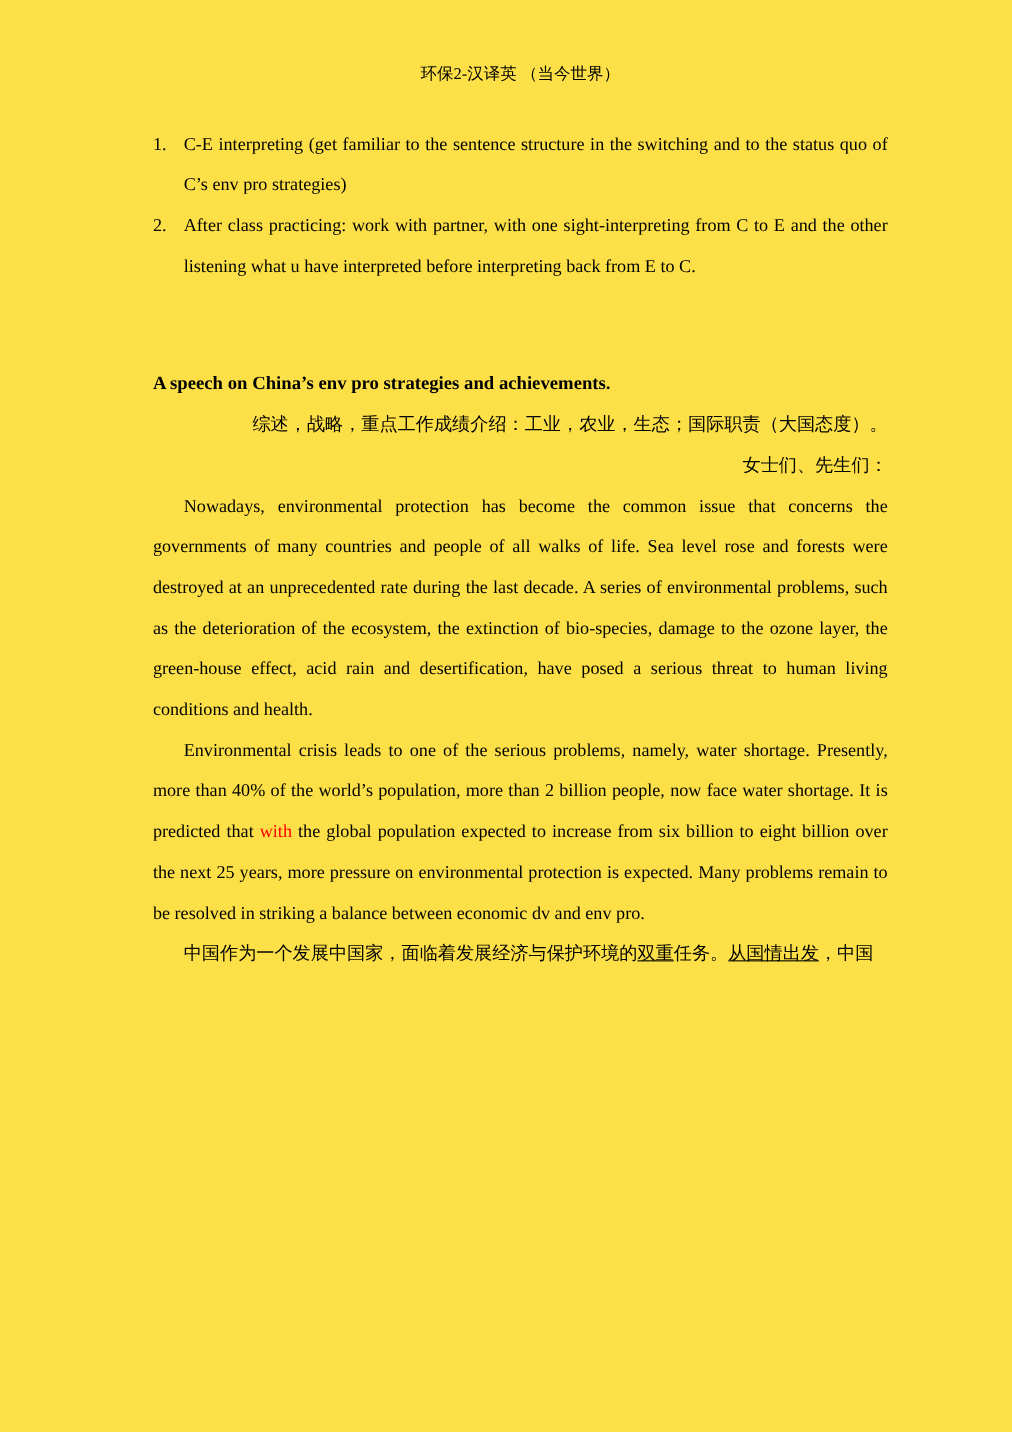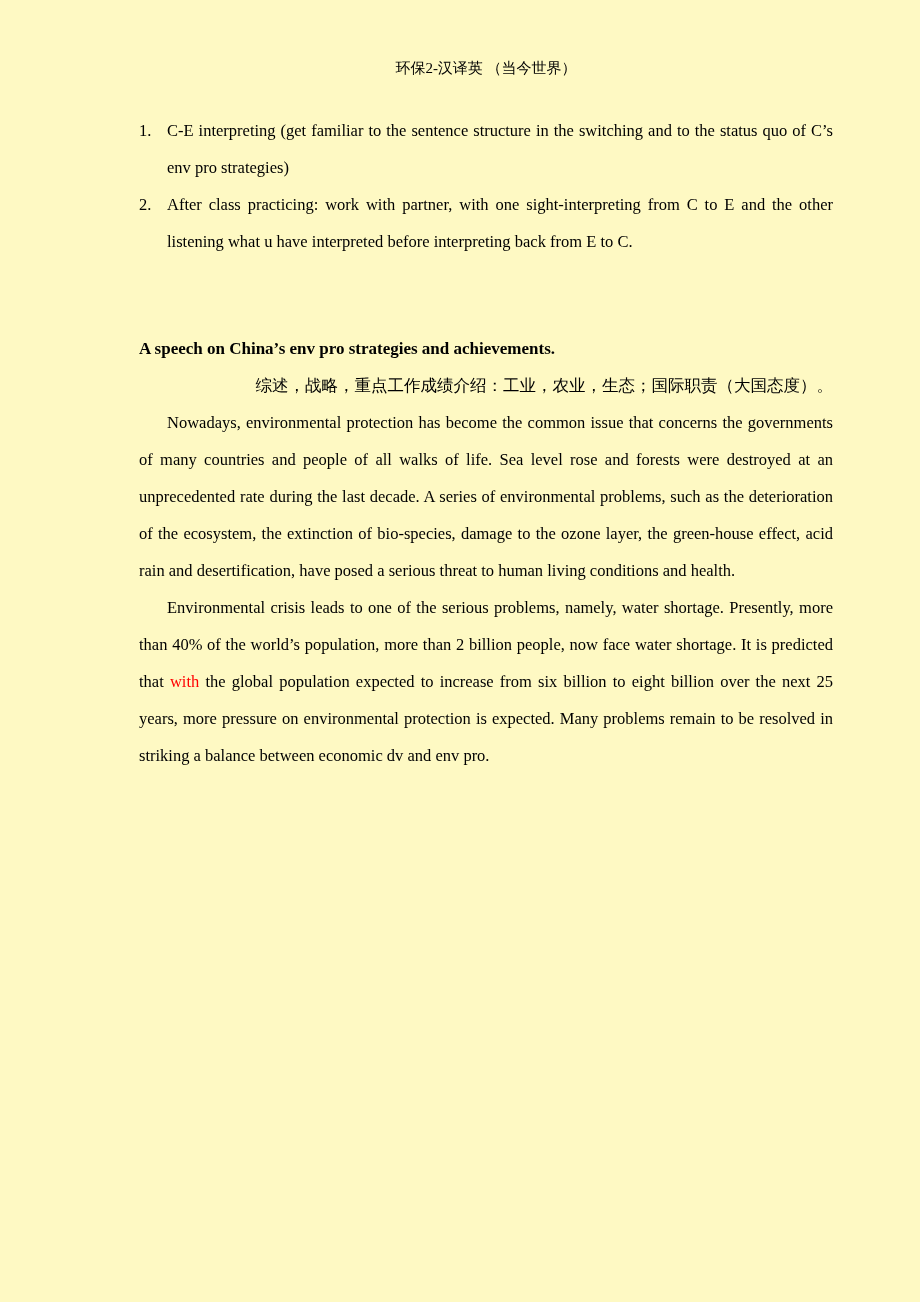--- a/index.html
+++ b/index.html
@@ -4,23 +4,23 @@
 <style>
   html, body {
     margin: 0;
     padding: 0;
     background: #ffffff;
   }
   .page {
     position: relative;
     width: 920px;
     height: 1302px;
-    background: #fef9c3;
+    background: #fde047;
     box-sizing: border-box;
-    padding: 58px 87px 0 139px;
+    padding: 58px 113px 0 139px;
     font-family: "Liberation Serif", "DejaVu Serif", serif;
     font-size: 16.5px;
     color: #000000;
     overflow: hidden;
   }
   .doc-header {
     text-align: center;
     font-size: 15px;
     line-height: 20px;
     margin-bottom: 34px;
@@ -74,22 +74,24 @@
     <div class="list-item">
       <span class="num">2.</span>
       <span class="item-text">After class practicing: work with partner, with one sight-interpreting from C to E and the other listening what u have interpreted before interpreting back from E to C.</span>
     </div>
   </div>
 
   <h1 class="speech-title">A speech on China’s env pro strategies and achievements.</h1>
 
   <p class="para no-just">综述，战略，重点工作成绩介绍：工业，农业，生态；国际职责（大国态度）。</p>
 
+  <p class="para no-just gap-2">女士们、先生们：</p>
 
 
 
   <p class="para indent">Nowadays, environmental protection has become the common issue that concerns the governments of many countries and people of all walks of life. Sea level rose and forests were destroyed at an unprecedented rate during the last decade. A series of environmental problems, such as the deterioration of the ecosystem, the extinction of bio-species, damage to the ozone layer, the green-house effect, acid rain and desertification, have posed a serious threat to human living conditions and health.</p>
 
 
   <p class="para indent"><span>Environmental crisis leads to one of the serious problems, namely, water shortage. Presently, more than 40% of the world’s population, more than 2 billion people, now face water shortage. It is predicted that </span><span style="color: rgb(255, 0, 0);">with</span><span> the global population expected to increase from six billion to eight billion over the next 25 years, more pressure on environmental protection is expected. Many problems remain to be resolved in striking a balance between economic dv and env pro.</span></p>
 
+  <p class="para indent gap-2"><span>中国作为一个发展中国家，面临着发展经济与保护环境的</span><span class="seg-u">双重</span><span>任务。</span><span class="seg-u">从国情出发</span><span>，中国</span></p>
 
 </div>
 
 </body></html>

